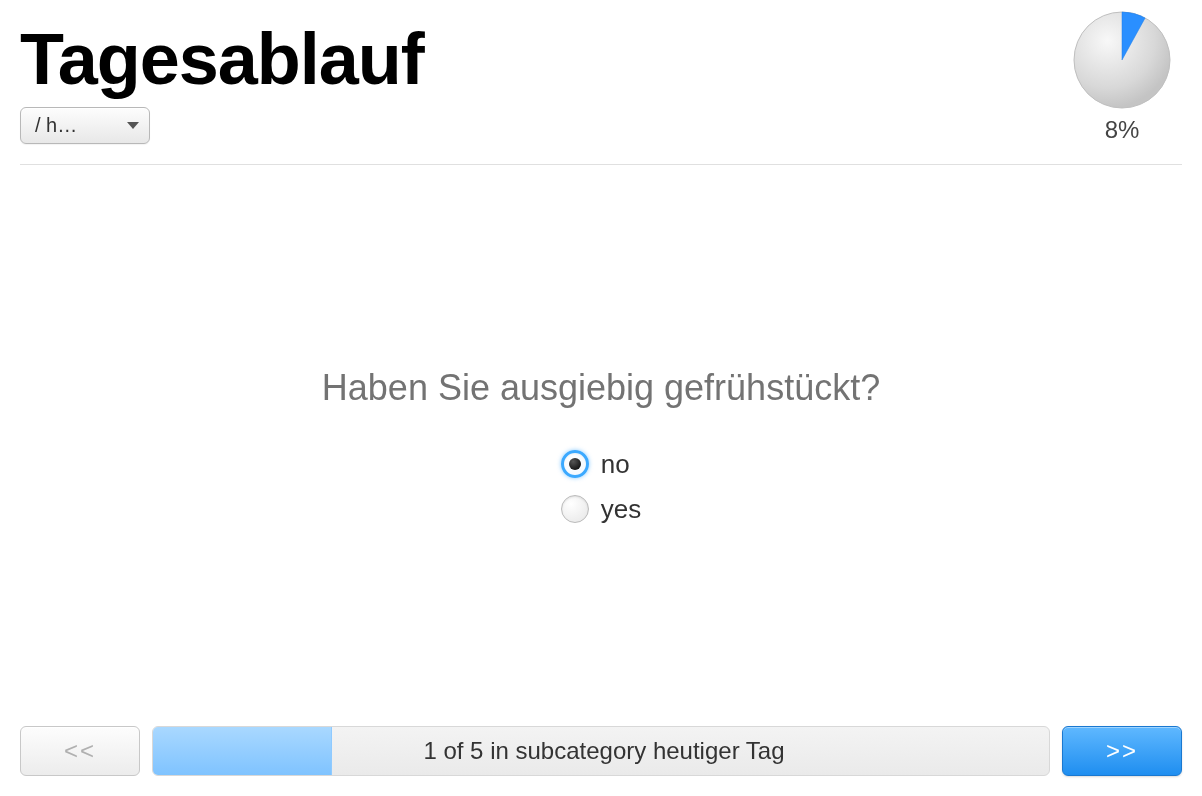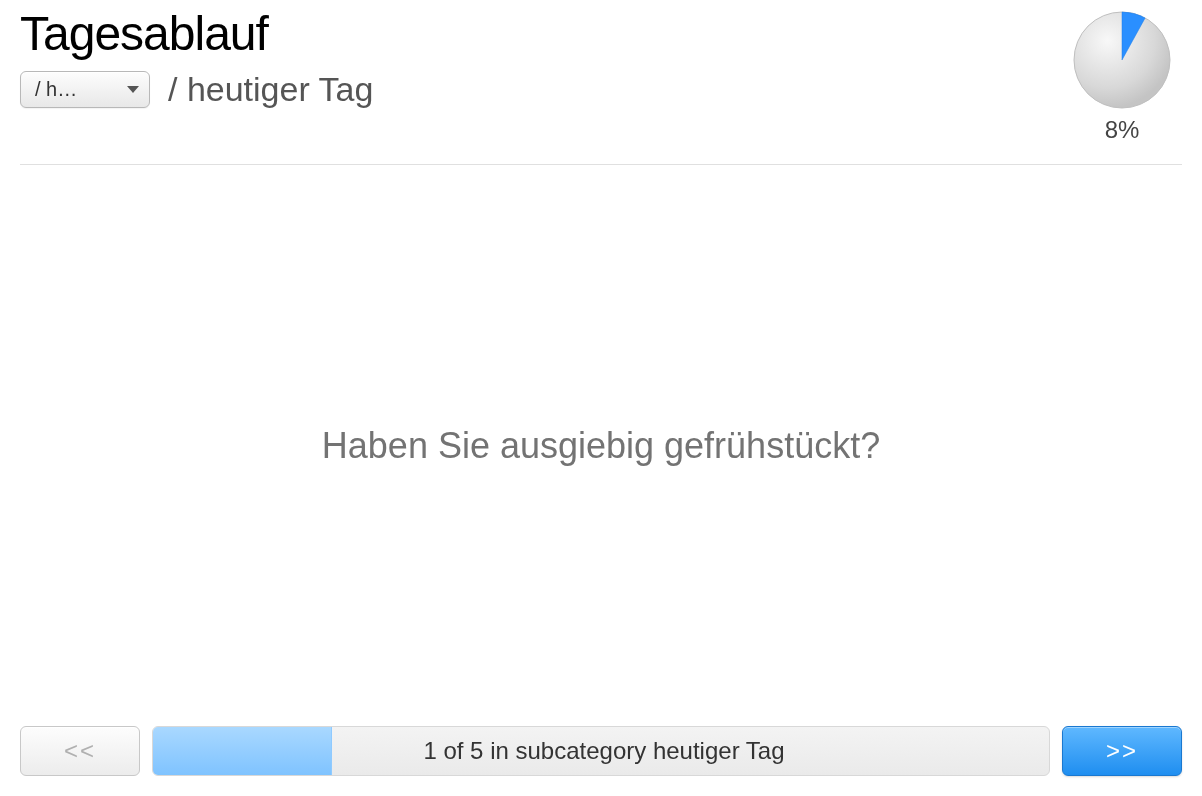--- a/index.html
+++ b/index.html
@@ -29,25 +29,26 @@
       padding-top: 10px;
       padding-bottom: 20px;
       border-bottom: 1px solid #e0e0e0;
     }
     .header-left {
       display: flex;
       flex-direction: column;
       gap: 8px;
     }
     .title {
-      font-size: 48px;
-      font-weight: 400;
+      font-size: 72px;
+      font-weight: 700;
       color: #000;
       letter-spacing: -1px;
       line-height: 1;
+      margin-top: 13px;
     }
     .breadcrumb-row {
       display: flex;
       align-items: center;
       gap: 18px;
       margin-top: 4px;
     }
     .dropdown {
       display: inline-flex;
       align-items: center;
@@ -208,41 +209,52 @@
 <div class="container">
 
   <div class="header">
     <div class="header-left">
       <div class="title">Tagesablauf</div>
       <div class="breadcrumb-row">
         <div class="dropdown">
           <span class="dropdown-label">/ h…</span>
           <span class="chevron-down"></span>
         </div>
-        <div class="breadcrumb-text">/ heutiger Tag</div>
       </div>
     </div>
     <div class="progress-wrap">
       <svg class="pie" viewBox="0 0 100 100">
         <defs>
           <radialGradient id="pieGrad" cx="35%" cy="30%" r="70%">
             <stop offset="0%" stop-color="#f8f8f8"></stop>
             <stop offset="70%" stop-color="#d8d8d8"></stop>
             <stop offset="100%" stop-color="#c4c4c4"></stop>
           </radialGradient>
         </defs>
         <circle cx="50" cy="50" r="48" fill="url(#pieGrad)" stroke="#bfbfbf" stroke-width="1"></circle>
         <path id="pie-slice" fill="#2a8fff" stroke="#1f7fe8" stroke-width="0.5" d="M 50 50 L 50 2 A 48 48 0 0 1 73.12417635688234 7.937279357894546 Z"></path>
       </svg>
       <div class="progress-label">8%</div>
     </div>
   </div>
 
   <div class="content">
     <div class="question">Haben Sie ausgiebig gefrühstückt?</div>
+    <div class="radio-group">
+      <div class="radio-row">
+        <div class="radio selected">
+          <div class="radio-dot"></div>
+        </div>
+        <span class="radio-label">no</span>
+      </div>
+      <div class="radio-row">
+        <div class="radio"></div>
+        <span class="radio-label">yes</span>
+      </div>
+    </div>
   </div>
 
   <div class="footer">
     <div class="nav-btn prev">&lt;&lt;</div>
     <div class="progress-bar">
       <div class="progress-fill" id="progress-fill" style="width: 20%;"></div>
       <div class="progress-text">1 of 5 in subcategory heutiger Tag</div>
     </div>
     <div class="nav-btn next">&gt;&gt;</div>
   </div>

